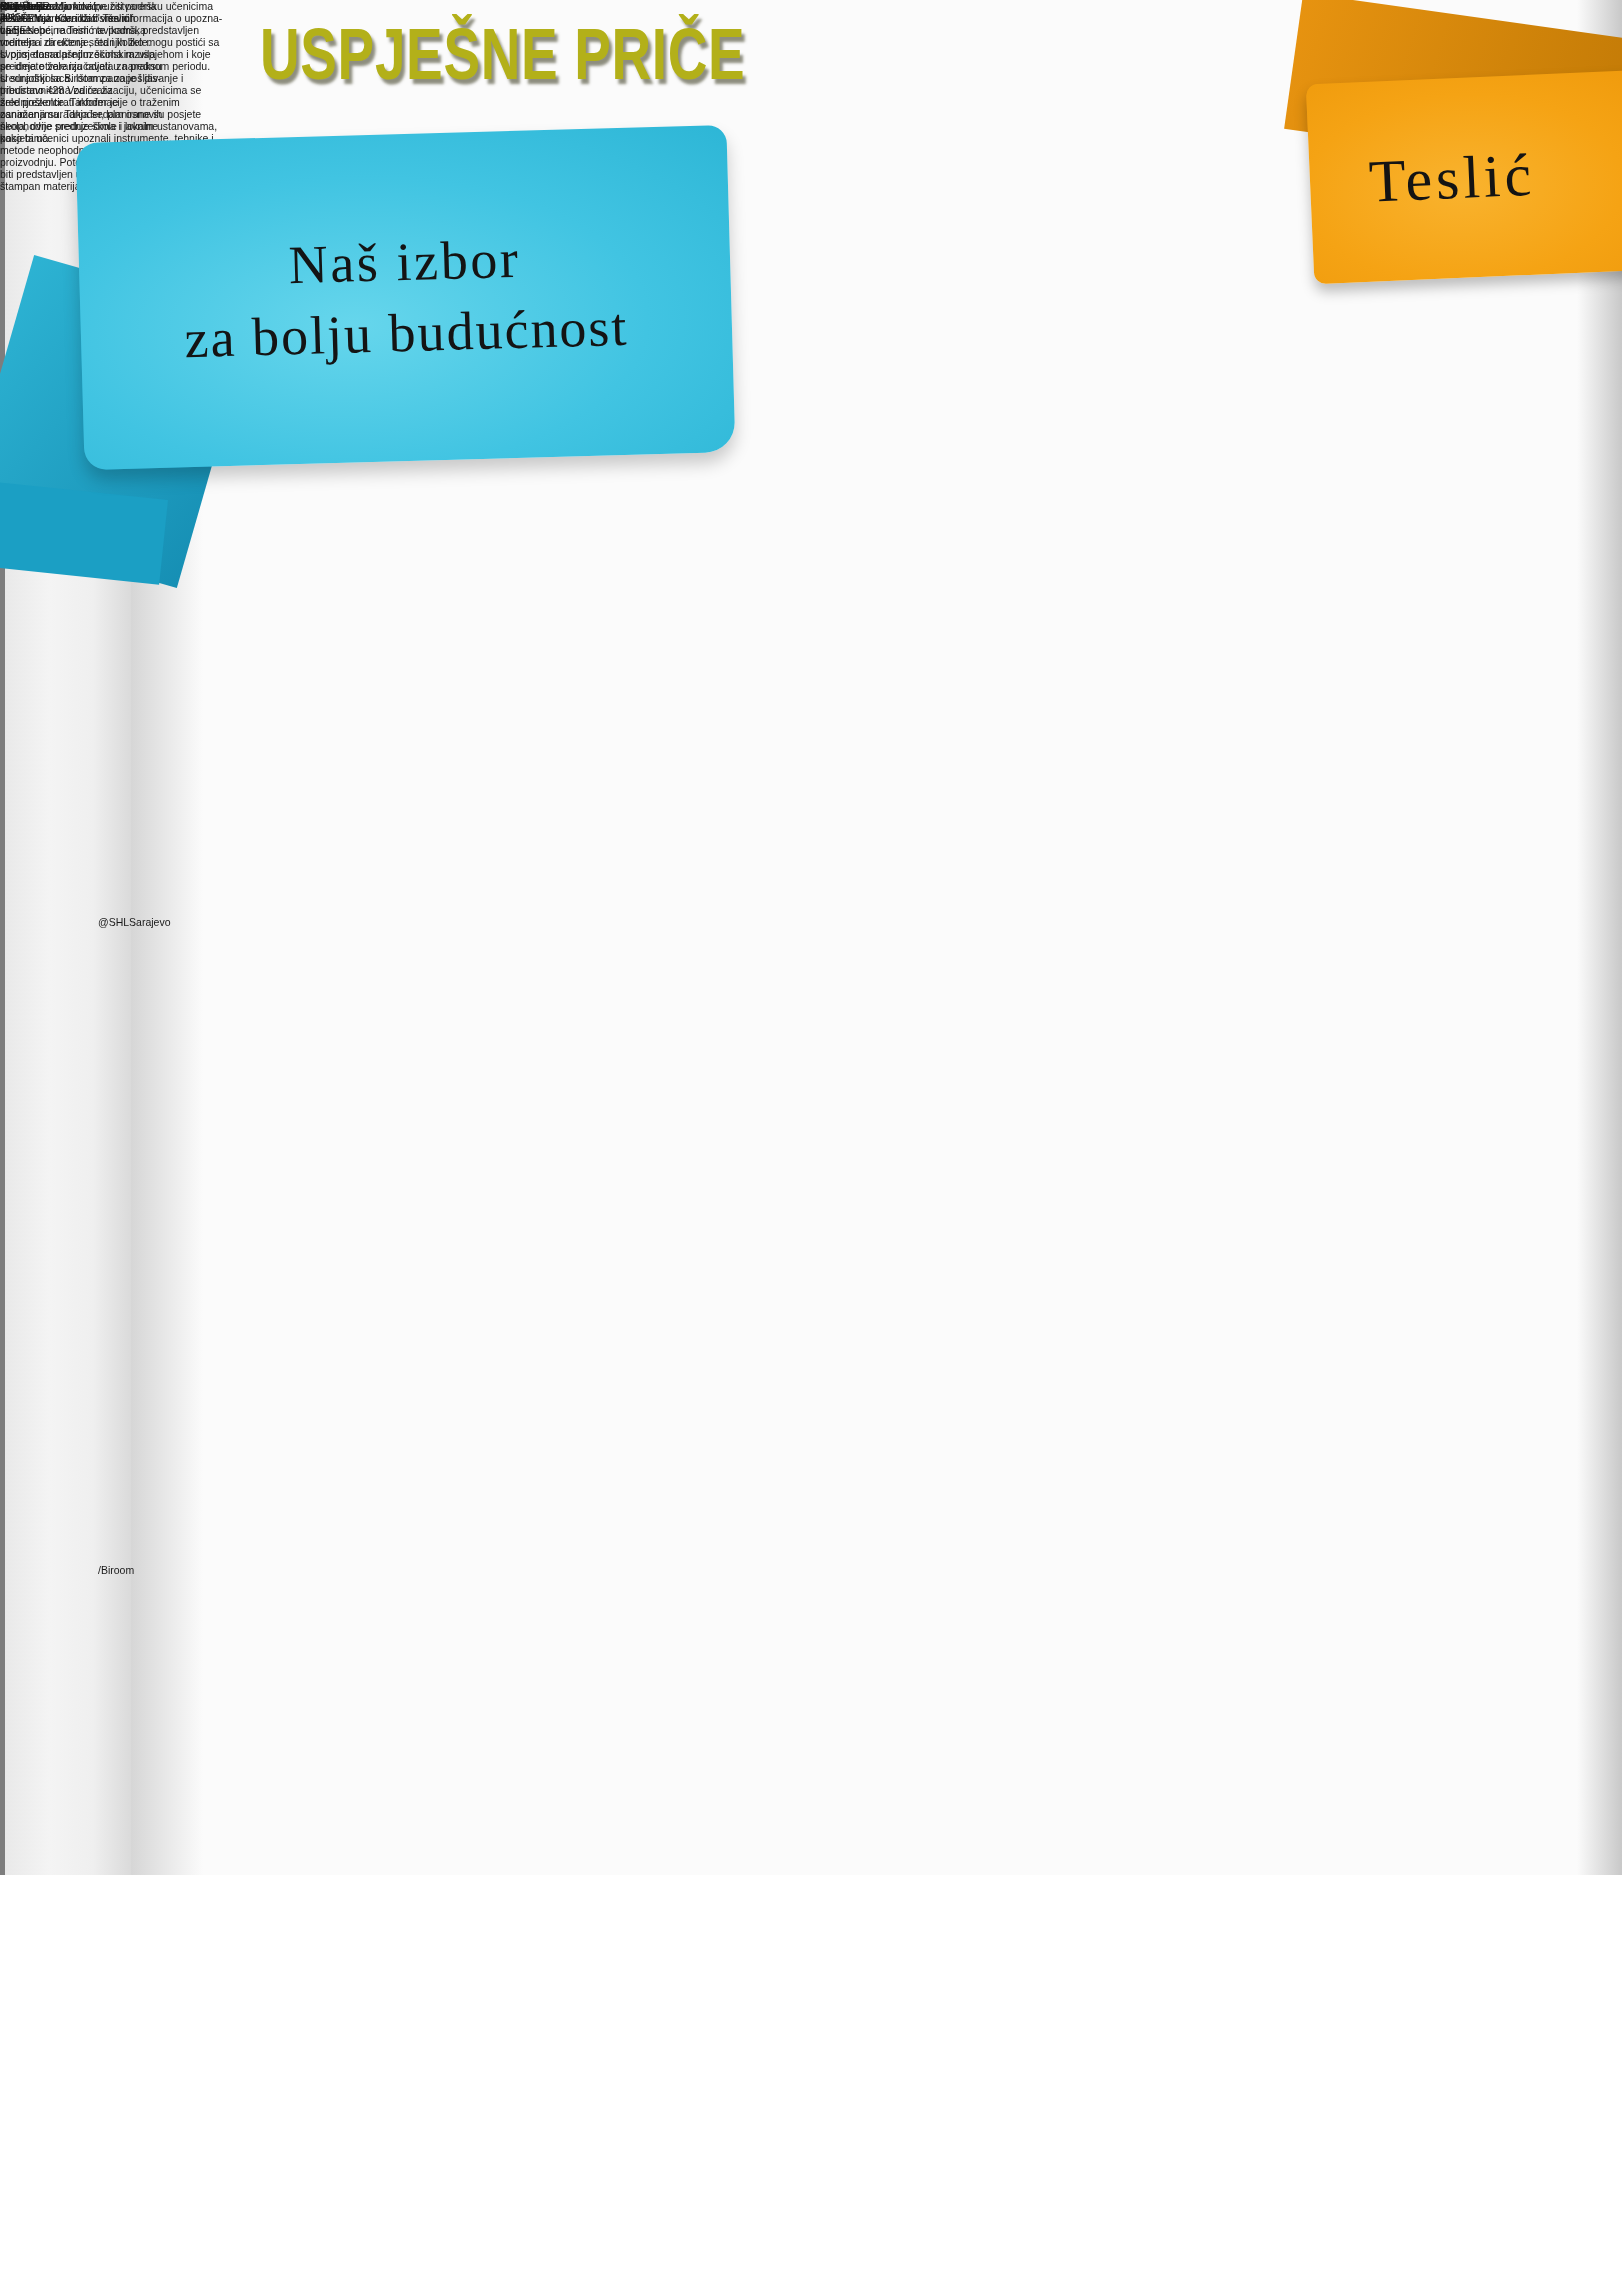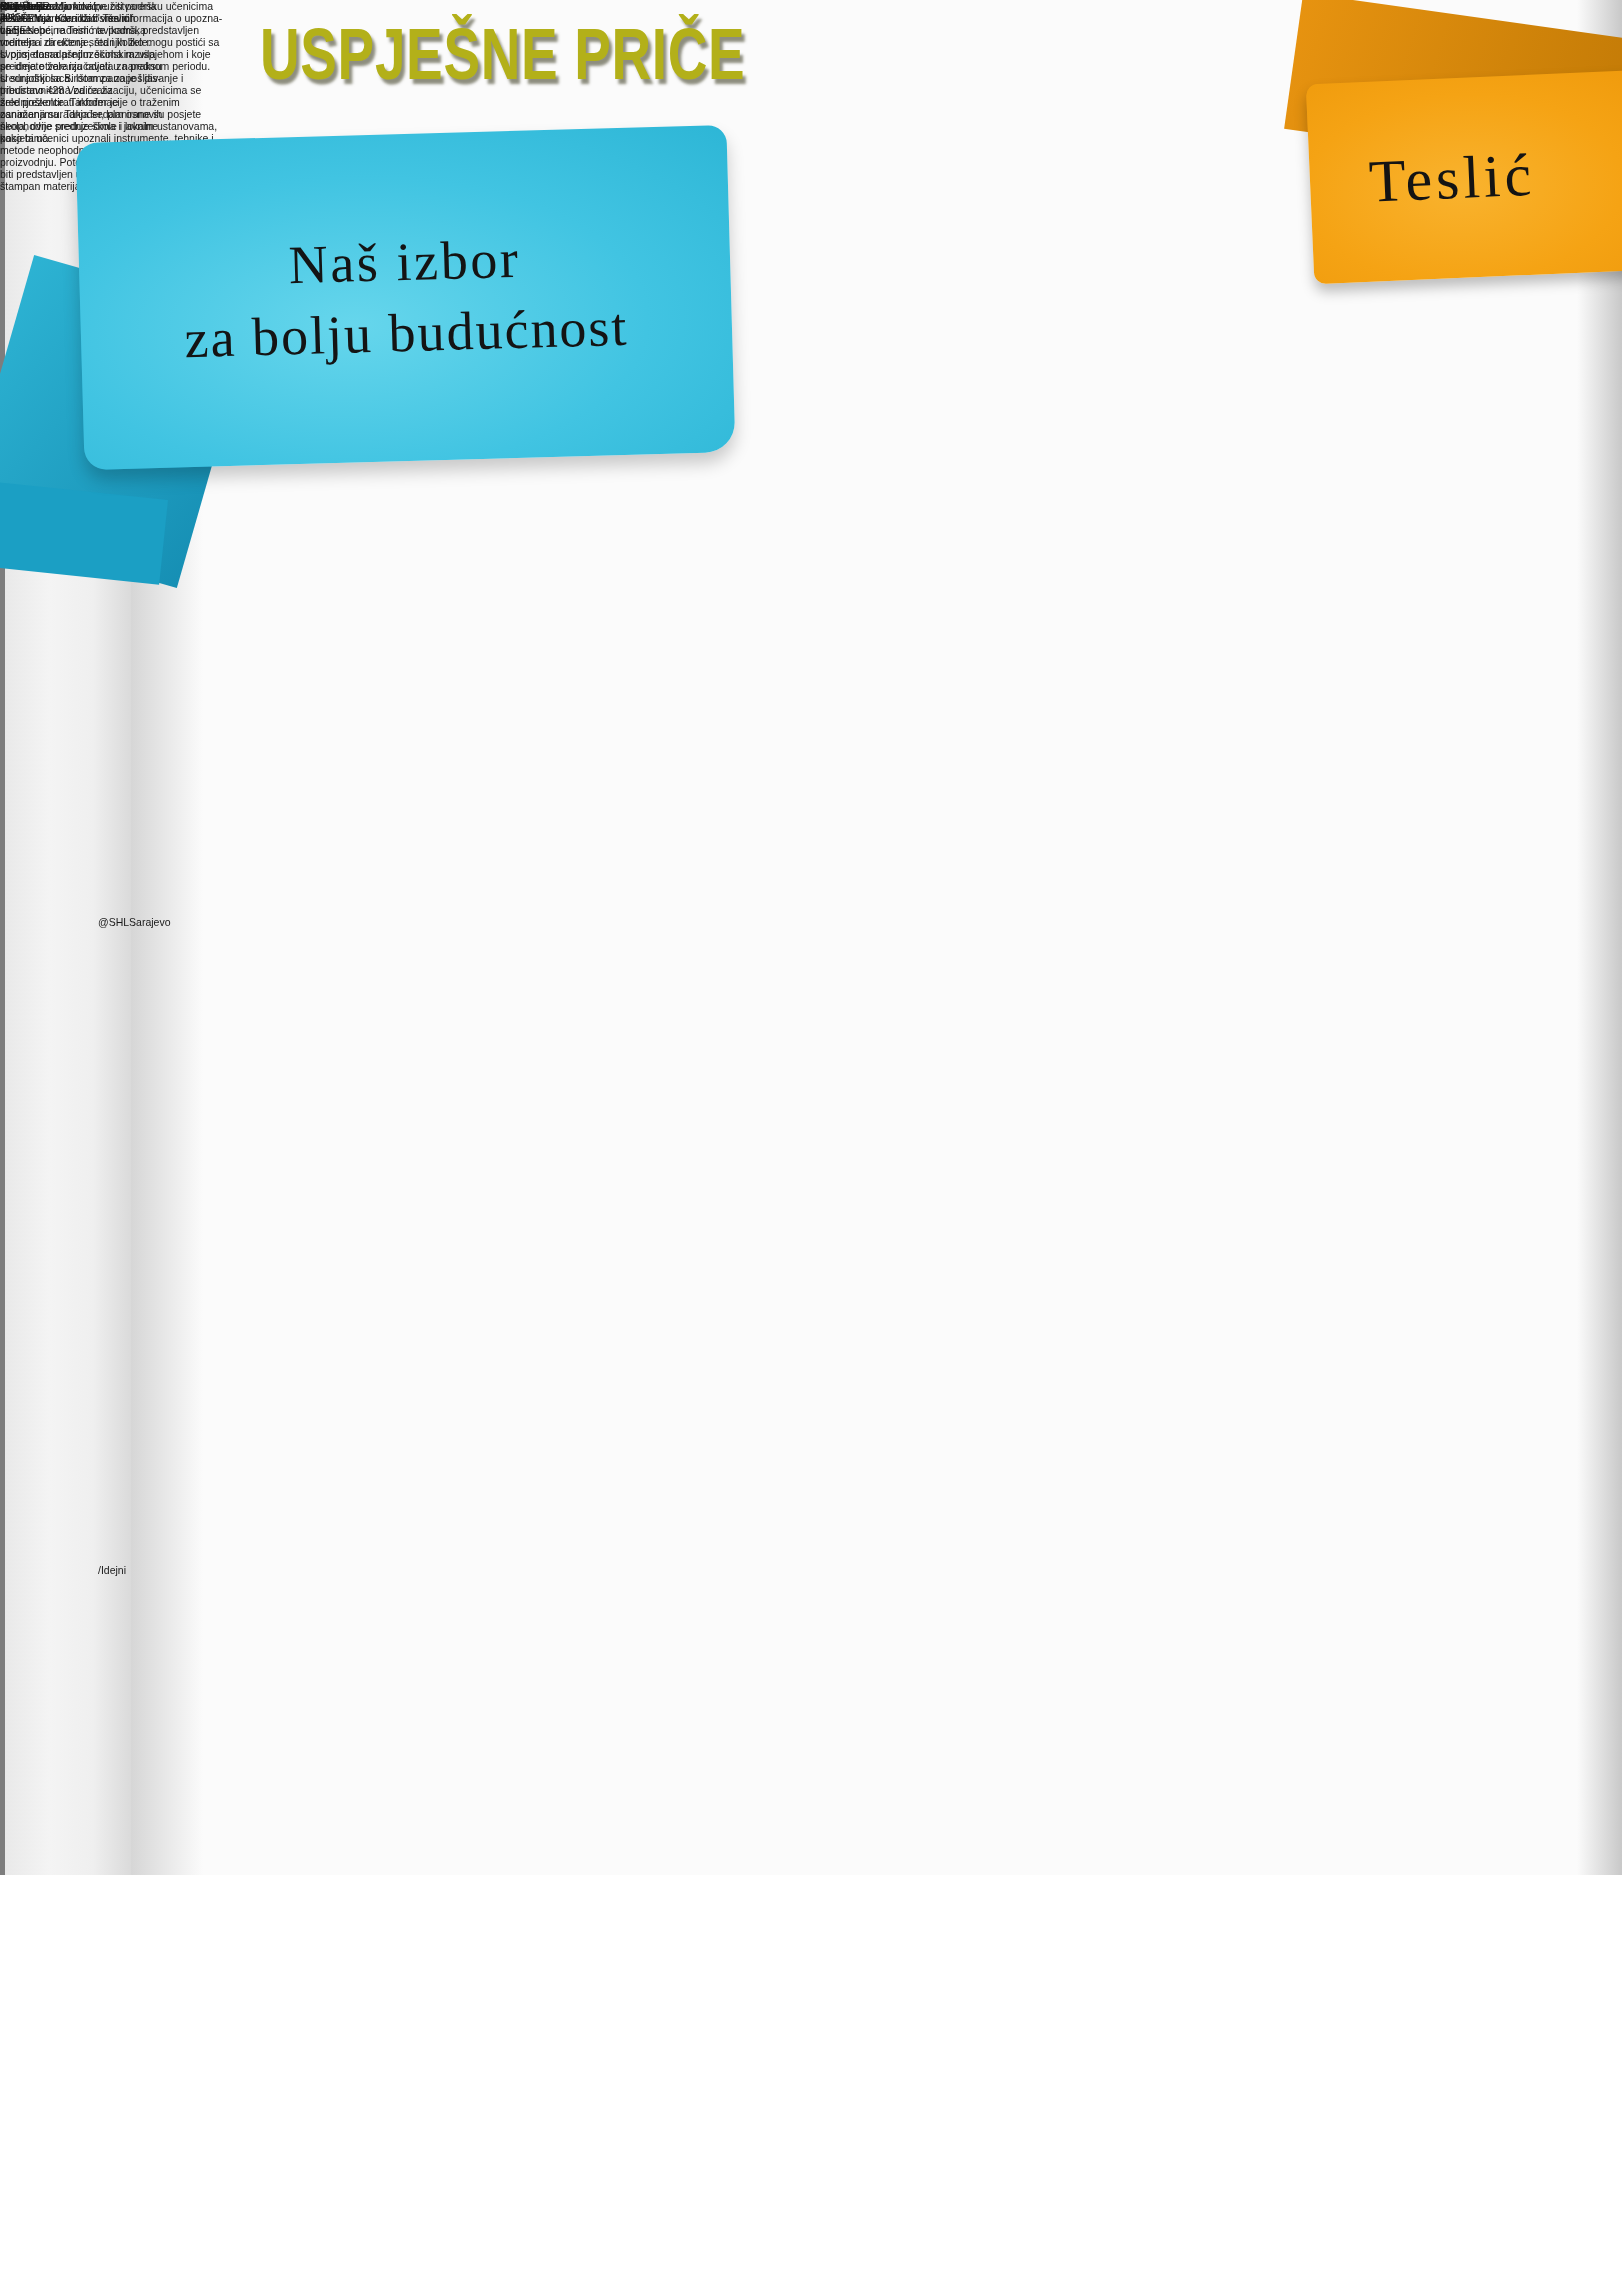--- a/index.html
+++ b/index.html
@@ -280,21 +280,21 @@
 
   <div class="abs title">USPJEŠNE PRIČE</div>
 
   <div class="abs v-text" style="left:98px;top:916px;">@SHLSarajevo</div>
   <div class="abs tw-box">
     <svg viewBox="0 0 64 52">
       <path fill="#ffffff" d="M64 6.1c-2.4 1-4.9 1.8-7.5 2.1 2.7-1.6 4.8-4.2 5.8-7.2-2.5 1.5-5.3 2.6-8.3 3.2C51.6 1.6 48.2 0 44.4 0c-7.2 0-13 5.8-13 13 0 1 .1 2 .3 3C20.9 15.5 11.3 10.3 4.9 2.5 3.8 4.4 3.1 6.7 3.1 9.1c0 4.5 2.3 8.5 5.8 10.8-2.1-.1-4.1-.7-5.9-1.6v.2c0 6.3 4.5 11.6 10.4 12.8-1.1.3-2.2.4-3.4.4-.8 0-1.6-.1-2.4-.2 1.6 5.2 6.4 8.9 12.1 9-4.4 3.5-10 5.5-16.1 5.5-1 0-2.1-.1-3.1-.2 5.7 3.7 12.5 5.8 19.6 5.8 24.2 0 37.4-20 37.4-37.4v-1.7C60.1 11.1 62.3 8.7 64 6.1z"></path>
     </svg>
   </div>
 
-  <div class="abs v-text" style="left:98px;top:1564px;">/Idejni</div>
+  <div class="abs v-text" style="left:98px;top:1564px;">/Biroom</div>
   <div class="abs fb-box">
     <span>f</span>
   </div>
 
   <div class="abs logo">
       <div>SCHÜLER</div>
       <div>HELFEN</div>
       <div>LEBEN</div>
     </div>
 

